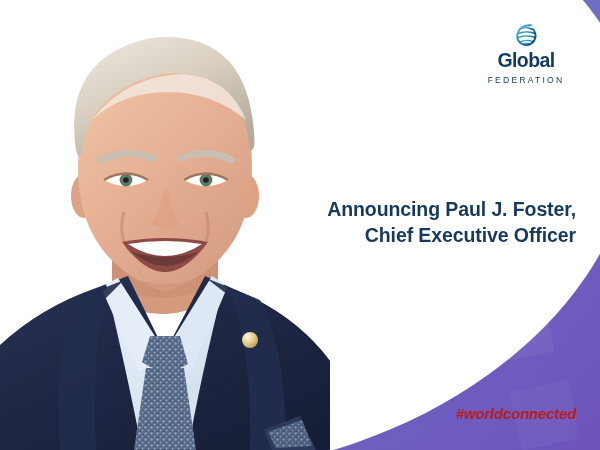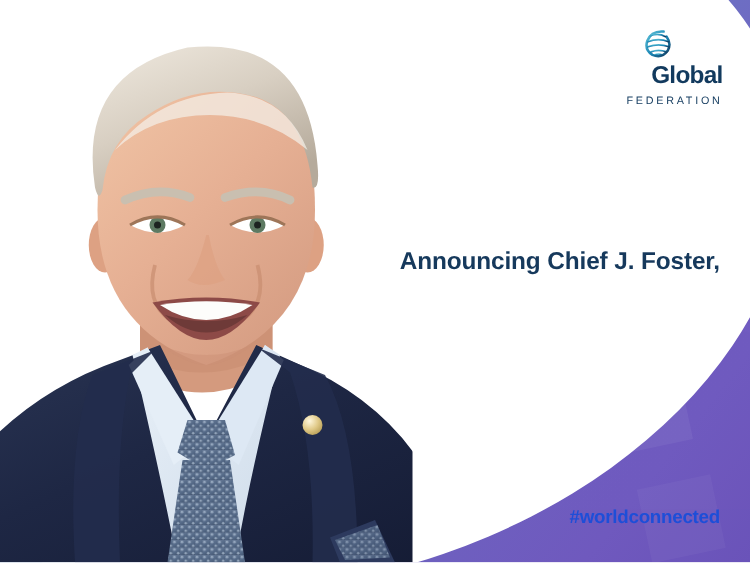--- a/index.html
+++ b/index.html
@@ -99,21 +99,21 @@
     letter-spacing: -0.1px;
   }
   .headline .line { display: block; white-space: nowrap; }
 
   
   .logo {
     position: absolute;
     right: 22px;
     top: 22px;
     width: 104px;
-    text-align: right;
+    text-align: center;
     line-height: 1;
   }
   .logo-globe {
     display: block;
     margin: 0 auto 3px auto;
     width: 26px;
     height: 26px;
   }
   .logo-word {
     display: block;
@@ -131,24 +131,25 @@
     font-weight: normal;
     font-size: 8.6px;
     letter-spacing: 2.2px;
   }
 
   
   .hashtag {
     position: absolute;
     right: 24px;
     bottom: 28px;
-    color: #1d4ed8;
+    color: #b91c1c;
     font-size: 15px;
     font-weight: bold;
     letter-spacing: -0.2px;
+    font-style: italic;
   }
 </style>
 </head>
 <body>
 
 <div class="stage">
 
   <div class="bg-gradient"></div>
   <div class="bg-facets"></div>
   <div class="facet-block" style="left:470px;top:290px;width:78px;height:70px;"></div>
@@ -251,21 +252,22 @@
         <path d="M122 242 Q165 234 208 242 Q186 272 165 272 Q144 272 122 242 Z" fill="#8d4a47"></path>
         <path d="M128 244 Q165 238 202 244 Q184 256 165 256 Q146 256 128 244 Z" fill="#fdfdfb"></path>
         <path d="M132 252 Q165 262 198 252 Q182 266 165 266 Q148 266 132 252 Z" fill="#6e3a38"></path>
 
         <path d="M128 276 Q165 292 202 276 Q180 292 165 292 Q150 292 128 276 Z" fill="#cc9076" opacity=".5"></path>
       </g>
     </svg>
   </div>
 
   <div class="headline">
-    <span class="line">Announcing Chief J. Foster,</span>
+    <span class="line">Announcing Paul J. Foster,</span>
+    <span class="line">Chief Executive Officer</span>
   </div>
 
   <div class="logo">
     <svg class="logo-globe" viewBox="0 0 64 64" aria-hidden="true">
       <defs>
         <linearGradient id="globeGrad" x1="0" y1="0" x2="1" y2="1">
           <stop offset="0%" stop-color="#5fc2d8"></stop>
           <stop offset="55%" stop-color="#1b86b5"></stop>
           <stop offset="100%" stop-color="#123a5e"></stop>
         </linearGradient>

